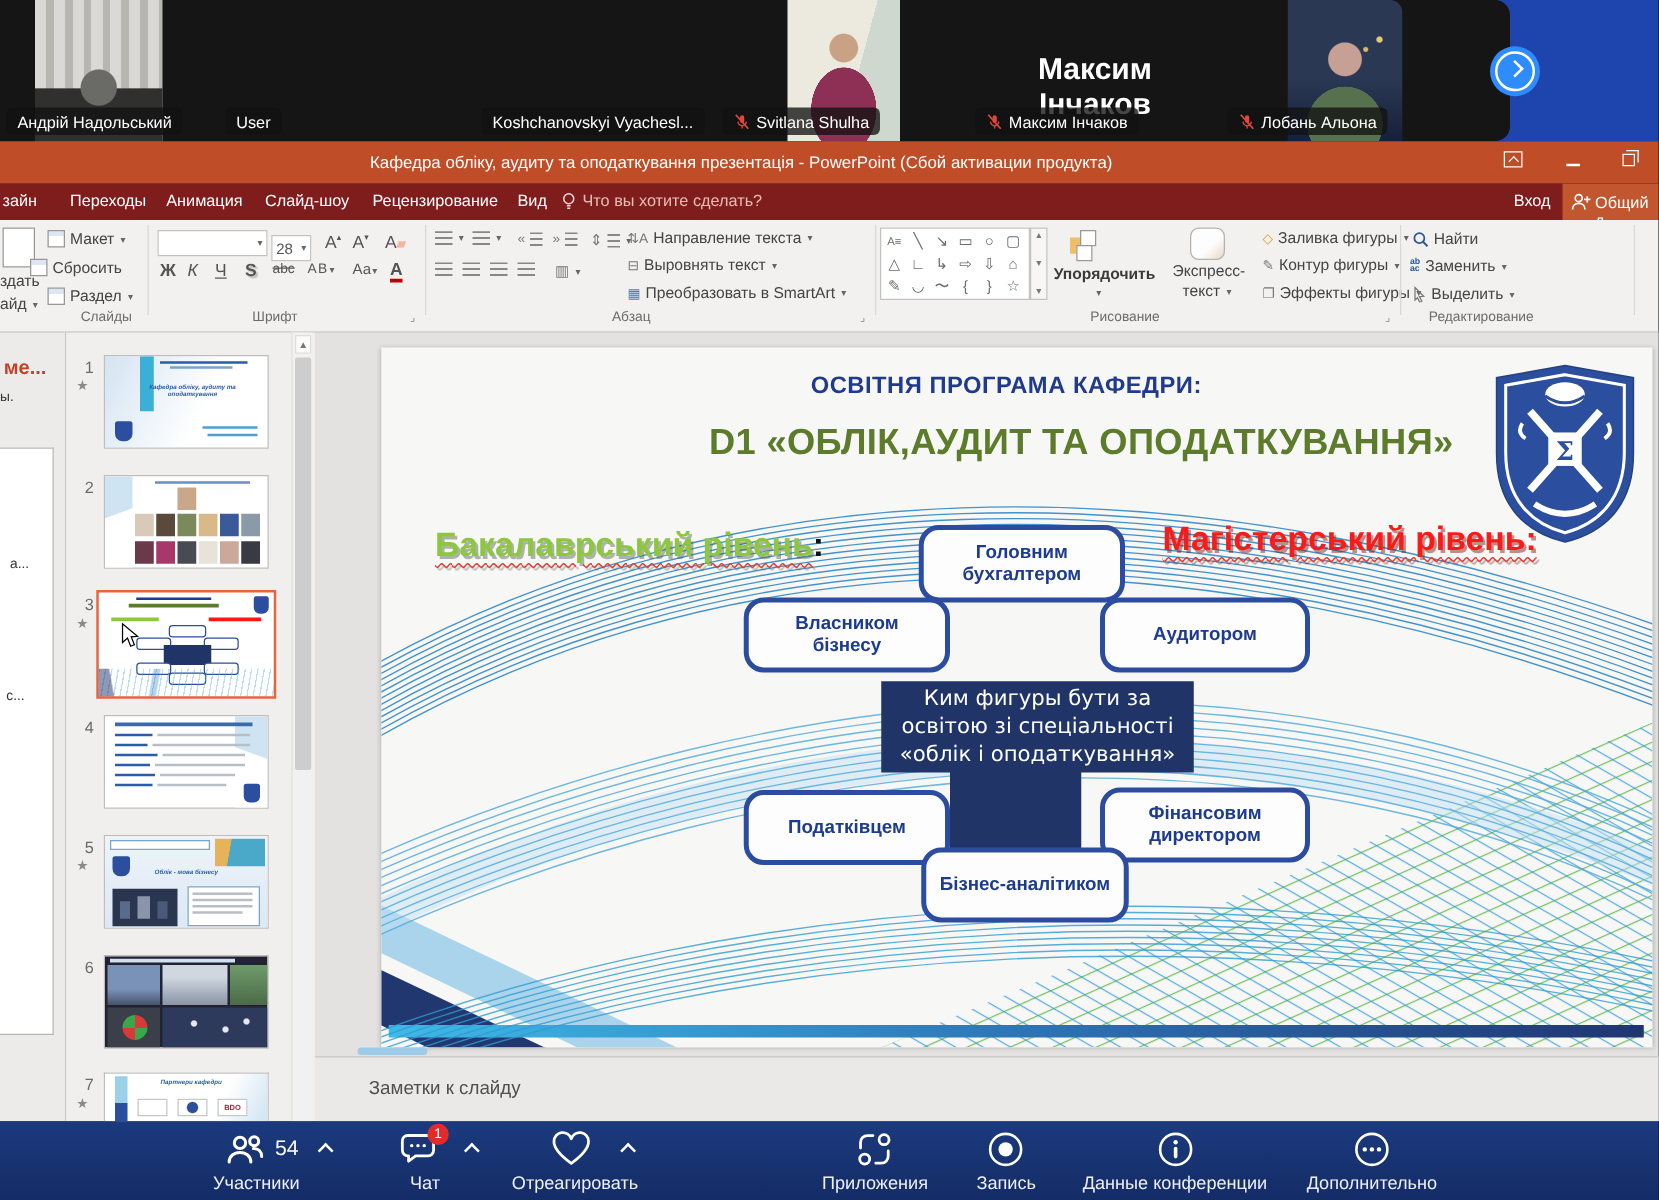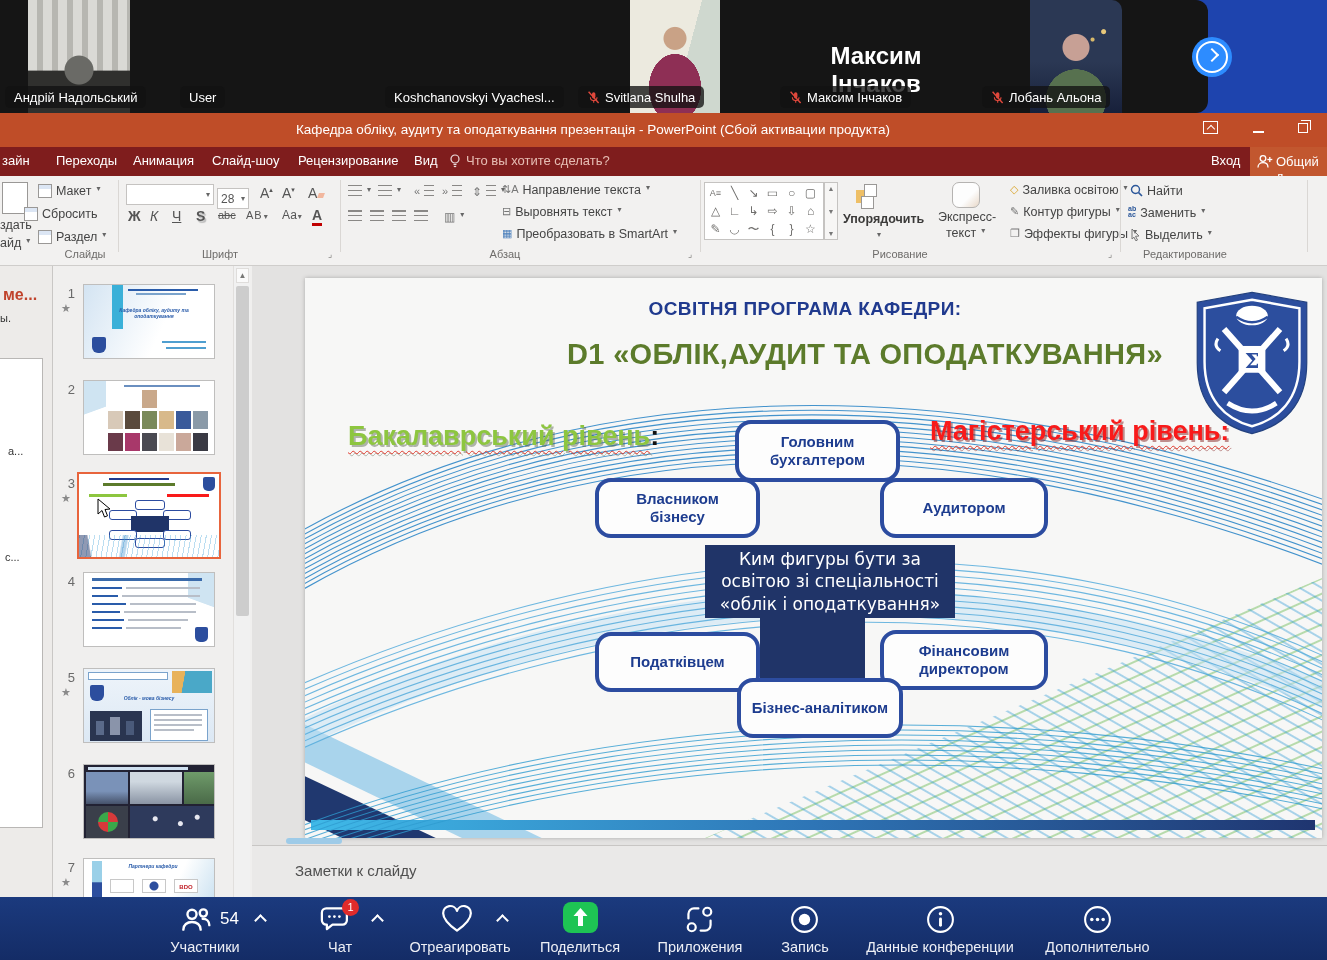--- a/index.html
+++ b/index.html
@@ -19,21 +19,21 @@
 
 
 .titlebar{position:absolute;left:0;top:113px;width:1327px;height:34px;background:#BF4D28;color:#fff}
 .tb-title{position:absolute;left:296px;top:9px;font-size:13.5px}
 .tabrow{position:absolute;left:0;top:147px;width:1327px;height:29px;background:#7f1d1d;color:#fff;font-size:13px}
 .tab{position:absolute;top:6px;cursor:pointer}
 .ribbon{position:absolute;left:0;top:176px;width:1327px;height:90px;background:#F2F1F0;border-bottom:1px solid #CFCDCB;font-size:12.5px;color:#444;overflow:hidden}
 .rsep{position:absolute;top:4px;height:72px;width:1px;background:#DAD7D4}
 .rglabel{position:absolute;top:72px;font-size:11px;color:#6e6c6a;text-align:center}
 .rlaunch{position:absolute;top:73px;font-size:9px;color:#8a8886}
-.rbtn{position:absolute;display:flex;gap:4px;cursor:pointer;white-space:nowrap}
+.rbtn{position:absolute;display:flex;align-items:center;gap:4px;cursor:pointer;white-space:nowrap}
 .dd{font-size:8px;color:#666;margin-left:1px}
 .ric{display:inline-block;width:14px;height:14px;border:1px solid #9a9896;background:linear-gradient(#dce6f4 0 4px,#fff 4px)}
 .combo{position:absolute;background:#fff;border:1px solid #C5C3C1;height:21px;font-size:12px;color:#555;display:flex;align-items:center;padding:0 3px;justify-content:space-between}
 .fmt{position:absolute;font-size:14px;color:#555;cursor:pointer}
 .shp{width:19px;height:18px;display:flex;align-items:center;justify-content:center;font-size:12px;color:#6f6e6c;cursor:pointer}
 .alic{display:inline-block;width:14px;height:11px;background:repeating-linear-gradient(#8a8886 0 1.5px,transparent 1.5px 4.8px);cursor:pointer}
 .gallery{position:absolute;left:704px;top:6px;width:120px;height:58px;background:#fff;border:1px solid #C5C3C1;display:flex;flex-wrap:wrap;align-content:flex-start;padding:1px}
 .gscroll{position:absolute;left:824px;top:6px;width:14px;height:58px;border:1px solid #C5C3C1;background:#F7F6F5;display:flex;flex-direction:column;align-items:center;justify-content:space-between;font-size:7px;color:#777;padding:2px 0}
 
 
@@ -341,21 +341,21 @@
     <div style="position:absolute;left:952px;top:6px;width:28px;height:26px;border:1px solid #b5b3b1;border-radius:7px;background:linear-gradient(135deg,#fdfdfd 60%,#e8d8c8)"></div>
     <div class="rbtn" style="left:938px;top:34px">
         <span>Экспресс-</span>
       </div>
     <div class="rbtn" style="left:946px;top:50px">
         <span>текст</span>
         <span class="dd">▾</span>
       </div>
     <div class="rbtn" style="left:1010px;top:7px">
         <span style="color:#d9a42a;font-size:11px">◇</span>
-        <span>Заливка освітою</span>
+        <span>Заливка фигуры</span>
         <span class="dd">▾</span>
       </div>
     <div class="rbtn" style="left:1010px;top:29px">
         <span style="color:#777;font-size:11px">✎</span>
         <span>Контур фигуры</span>
         <span class="dd">▾</span>
       </div>
     <div class="rbtn" style="left:1010px;top:51px">
         <span style="color:#777;font-size:11px">❐</span>
         <span>Эффекты фигуры</span>
@@ -653,28 +653,20 @@
     </div>
 
     <div class="zitem" style="left:390px;width:140px">
       <svg style="position:absolute;left:50px;top:6px" width="34" height="31" viewBox="0 0 30 28">
         <path class="wicon" style="stroke-width:2" d="M15 25 C 6 18.5 2.5 13.5 2.5 9.2 a6.4 6.4 0 0 1 12.5-2 a6.4 6.4 0 0 1 12.5 2 c0 4.3-3.5 9.3-12.5 15.8z"></path>
       </svg>
       <span class="zchev" style="left:108px;top:19px"></span>
       <div class="zlabel">Отреагировать</div>
     </div>
 
-    <div class="zitem" style="left:520px;width:120px">
-      <div class="sharebtn" style="left:43px;top:5px">
-        <svg width="35" height="31" viewBox="0 0 35 31">
-            <path d="M17.5 6 l7 8 h-4.5 v10 h-5 v-10 h-4.5z" fill="#fff"></path>
-          </svg>
-      </div>
-      <div class="zlabel">Поделиться</div>
-    </div>
 
     <div class="zitem" style="left:750px;width:110px">
       <svg style="position:absolute;left:39px;top:7px" width="31" height="31" viewBox="0 0 30 30">
         <circle class="wicon" style="stroke-width:2" cx="15" cy="15" r="12"></circle>
         <circle cx="15" cy="15" r="5.5" fill="#fff"></circle>
       </svg>
       <div class="zlabel">Запись</div>
     </div>
 
     <div class="zitem" style="left:640px;width:120px">

